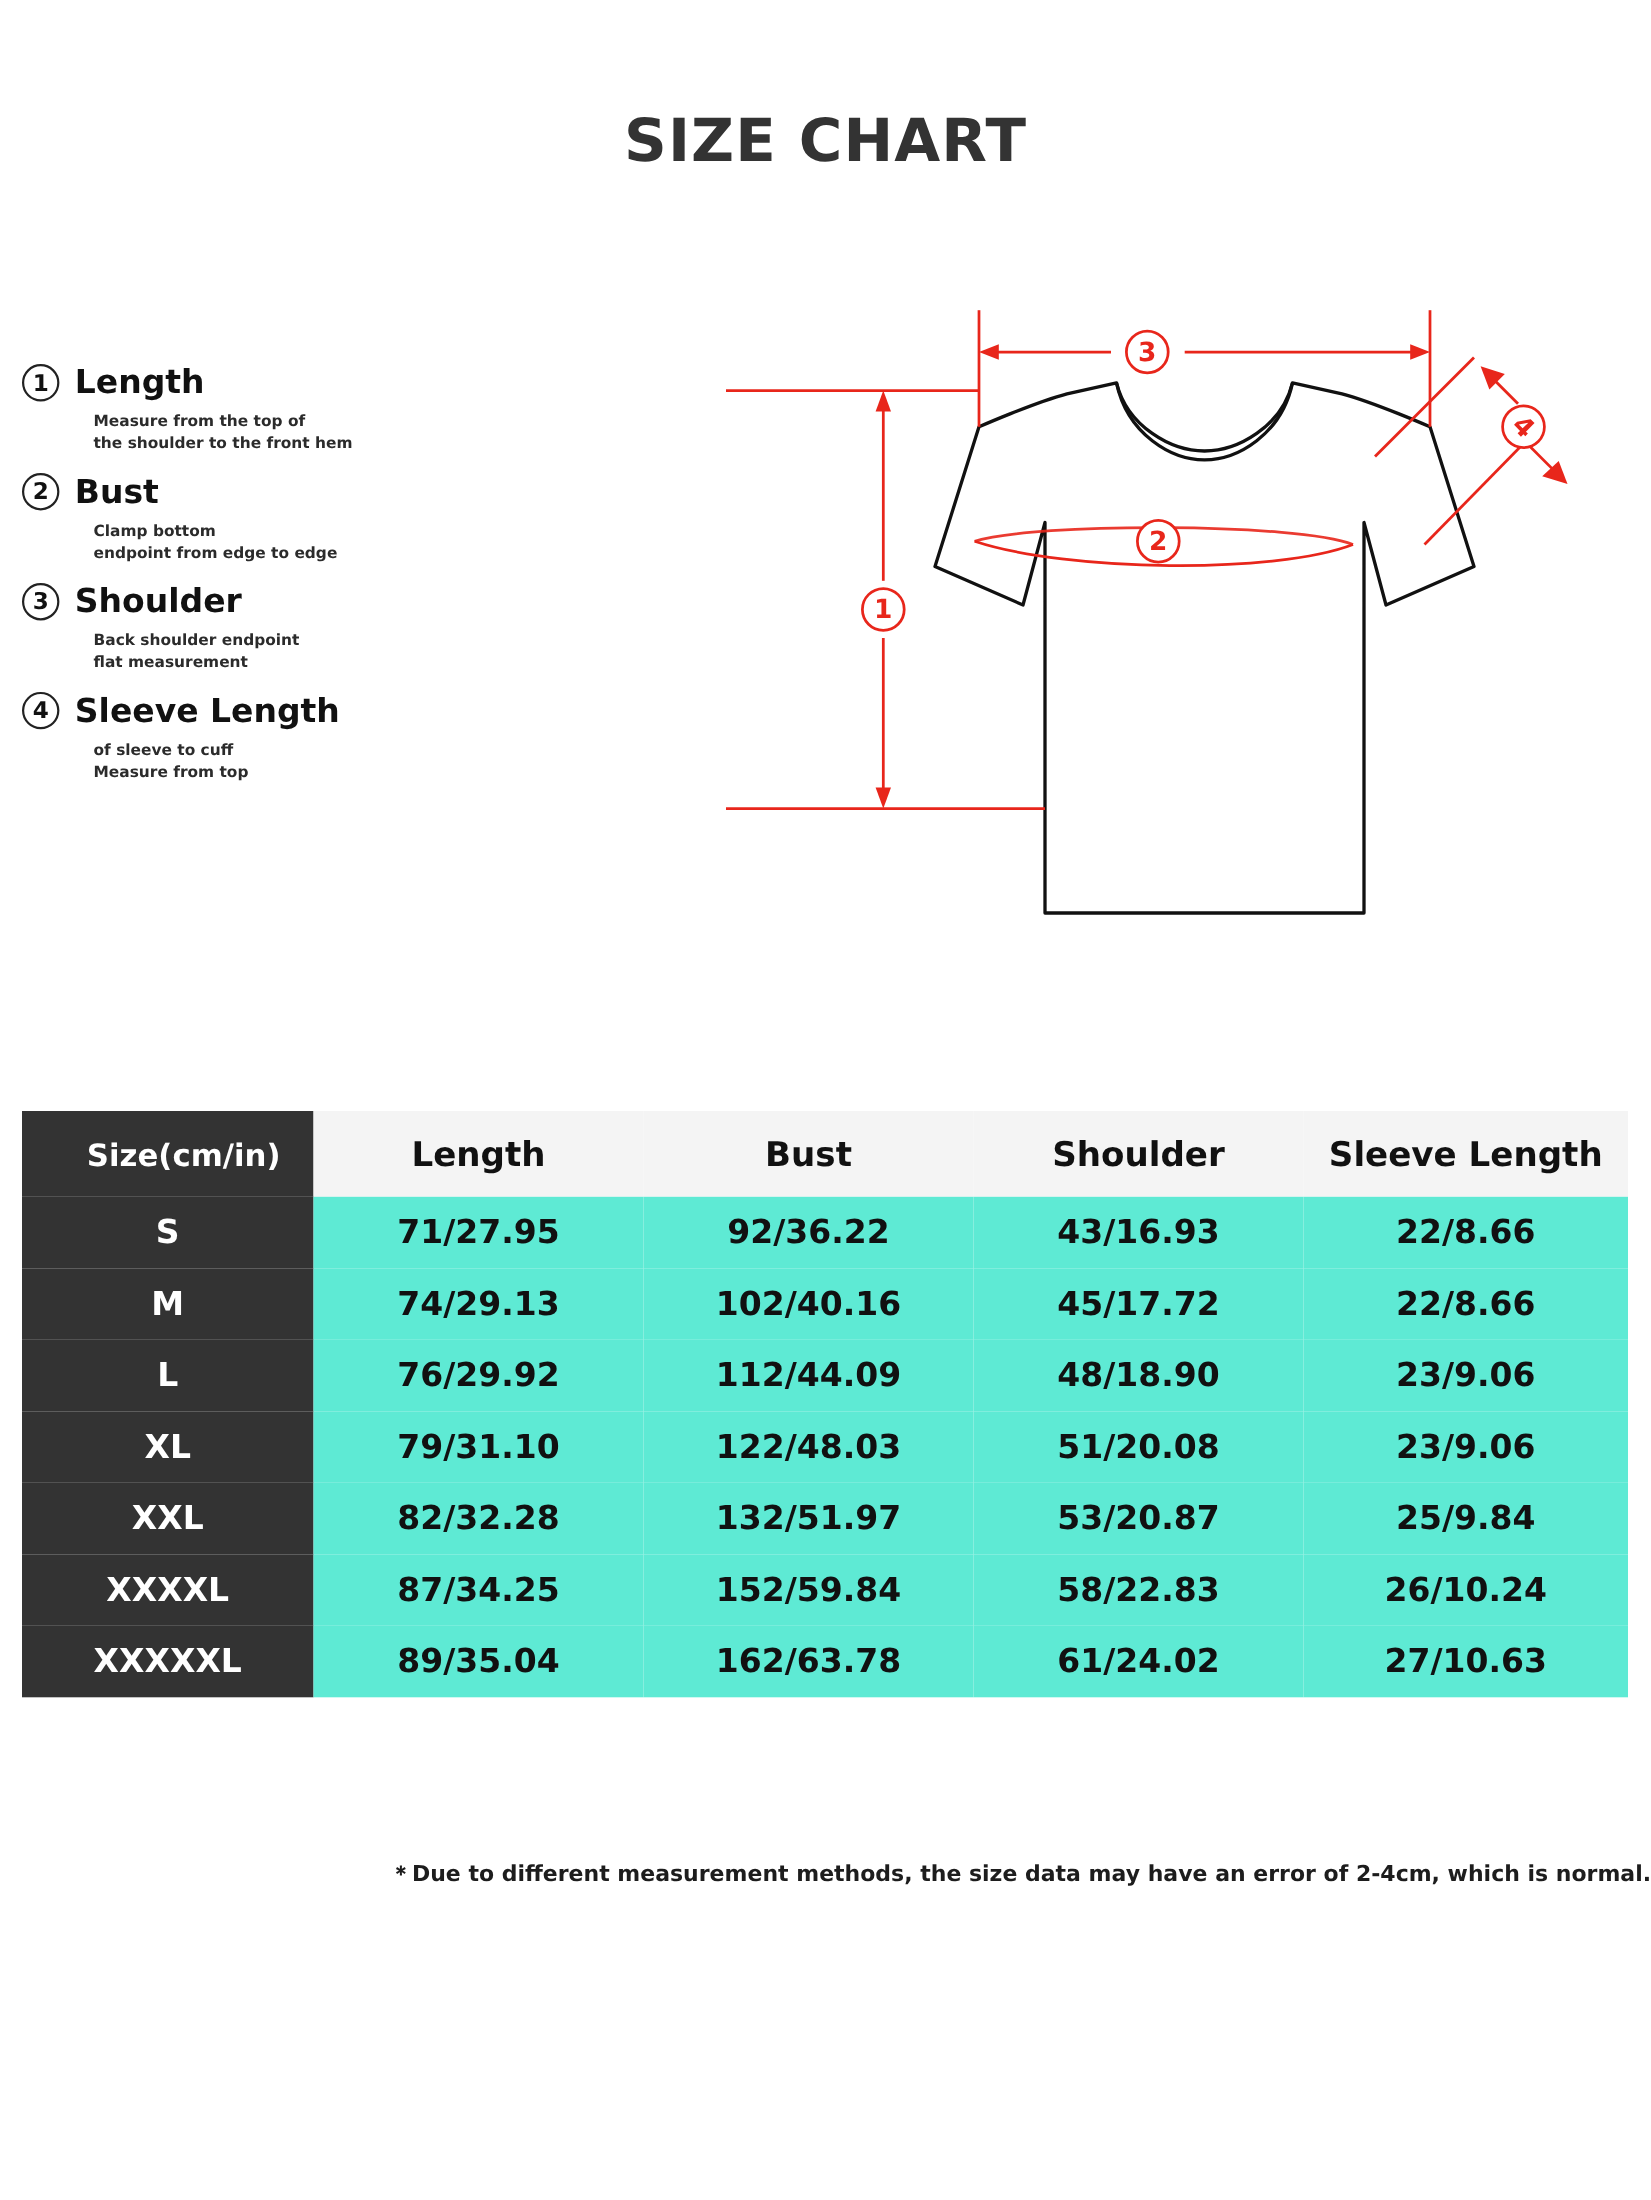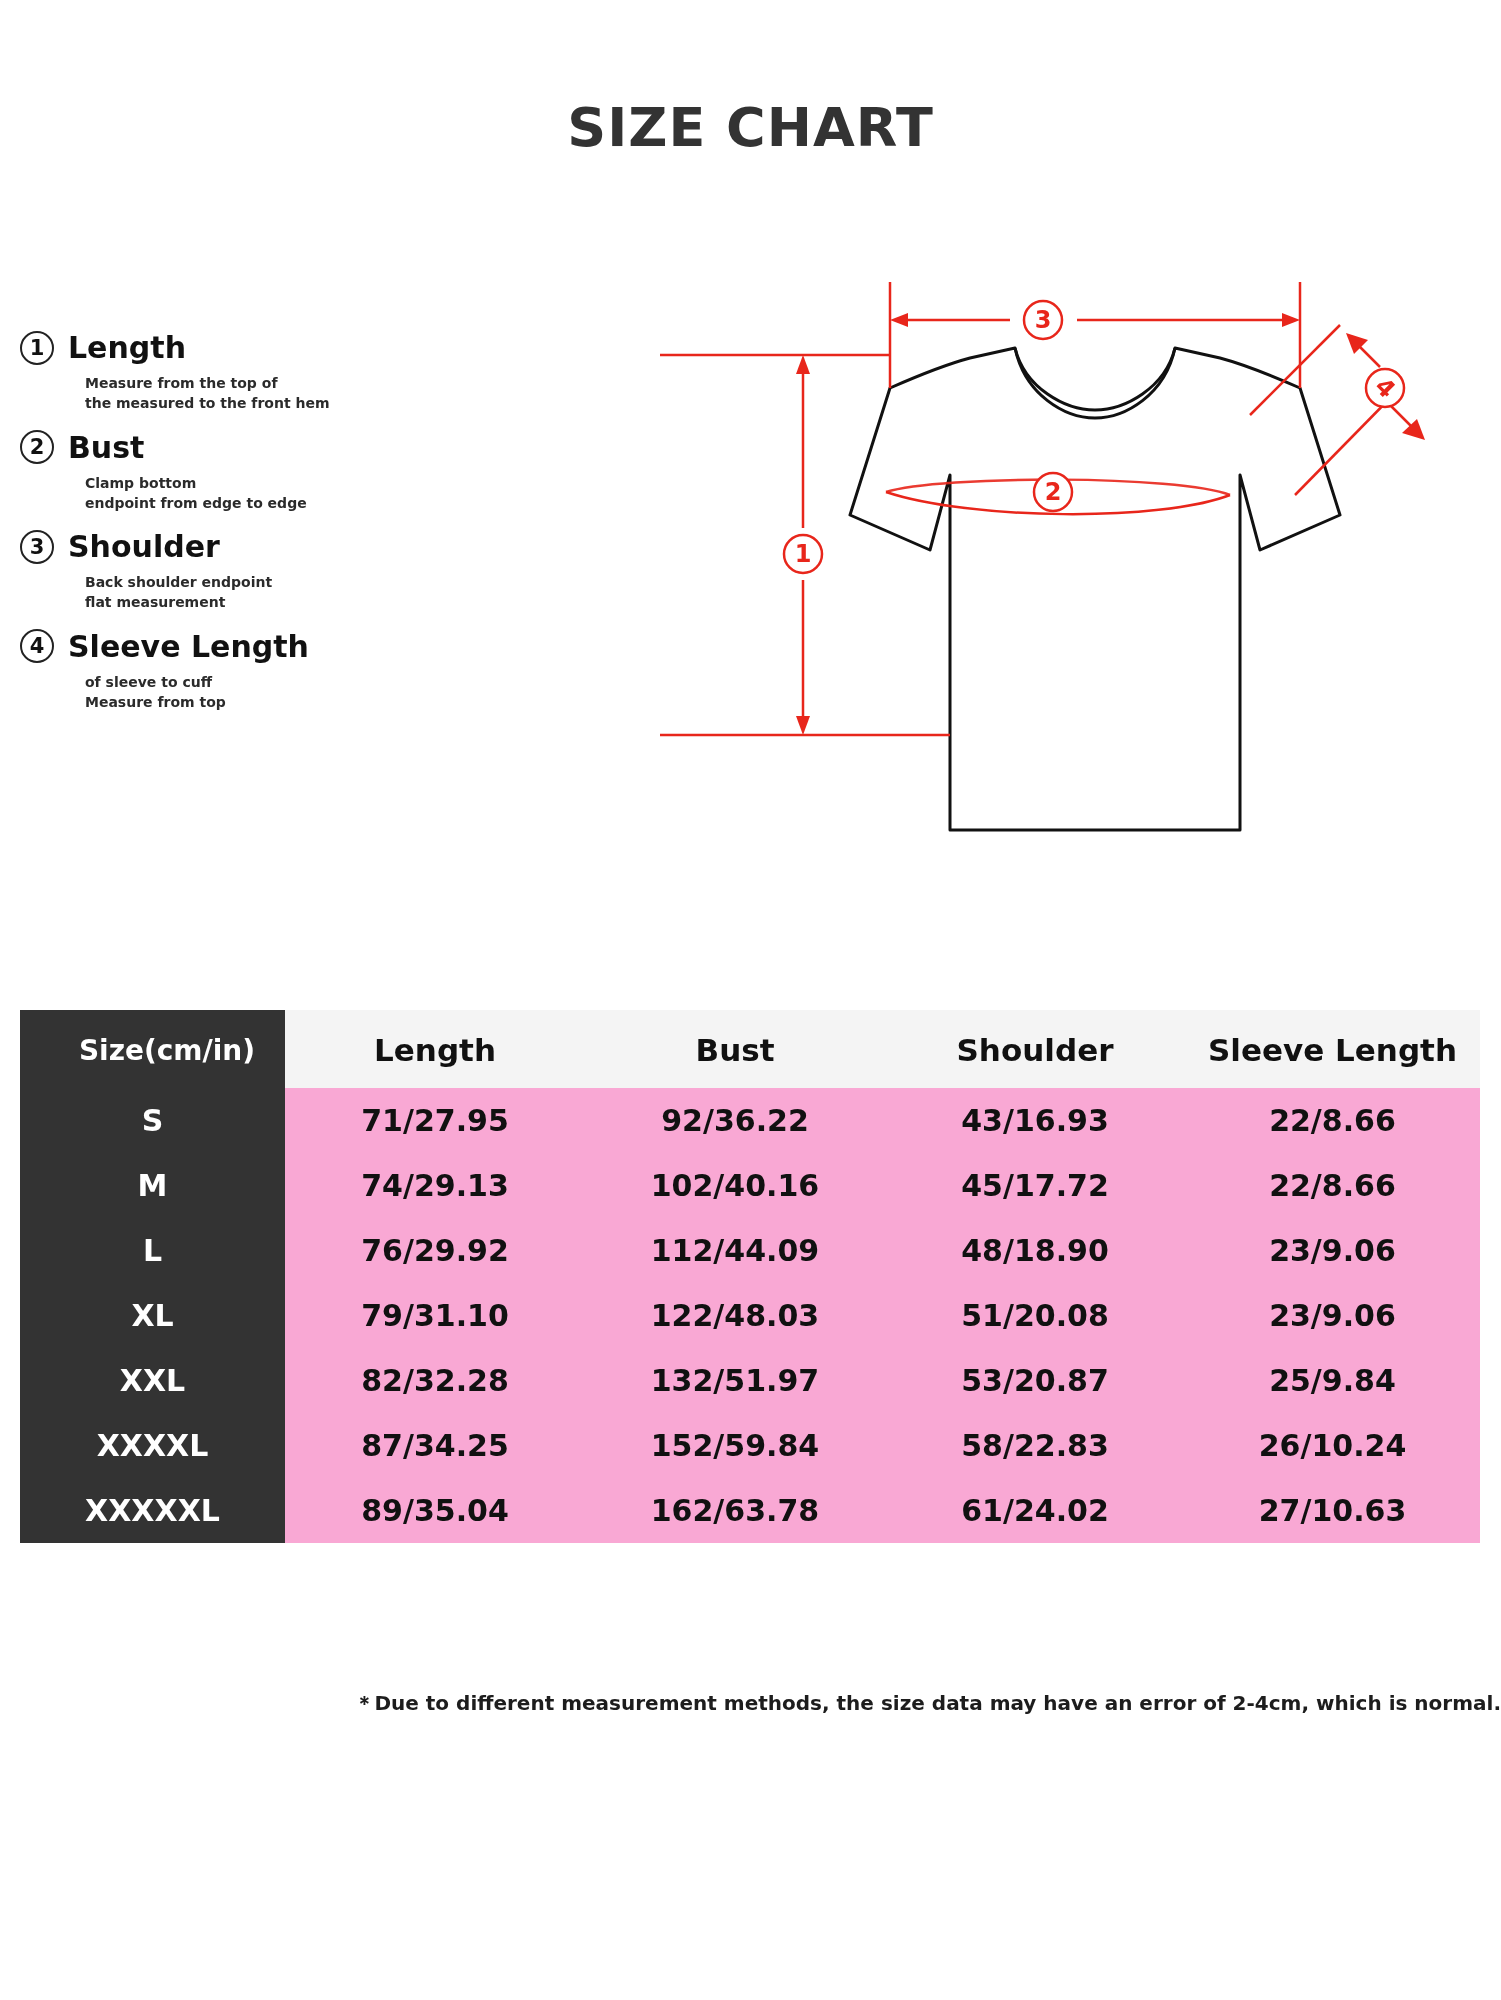--- a/index.html
+++ b/index.html
@@ -110,21 +110,21 @@
     color: #111;
     padding: 22px 0 20px 0;
   }
   table.sizes thead th.size-col {
     background: #333333;
     color: #ffffff;
     font-size: 28px;
     padding-left: 29px;
   }
   table.sizes tbody td {
-    background: #f9a8d4;
+    background: #5eead4;
     font-size: 30px;
     font-weight: bold;
     color: #111;
     padding: 15px 0;
   }
   table.sizes tbody td.size-col {
     background: #333333;
     color: #ffffff;
   }
   col.c-size { width: 265px; }
@@ -153,21 +153,21 @@
 
   <div class="legend">
 
     <div class="legend-item">
       <div class="legend-head">
         <div class="circle-num">1</div>
         <div class="legend-title">Length</div>
       </div>
       <div class="legend-desc">
         <div>Measure from the top of</div>
-        <div>the measured to the front hem</div>
+        <div>the shoulder to the front hem</div>
       </div>
     </div>
 
     <div class="legend-item">
       <div class="legend-head">
         <div class="circle-num">2</div>
         <div class="legend-title">Bust</div>
       </div>
       <div class="legend-desc">
         <div>Clamp bottom</div>

